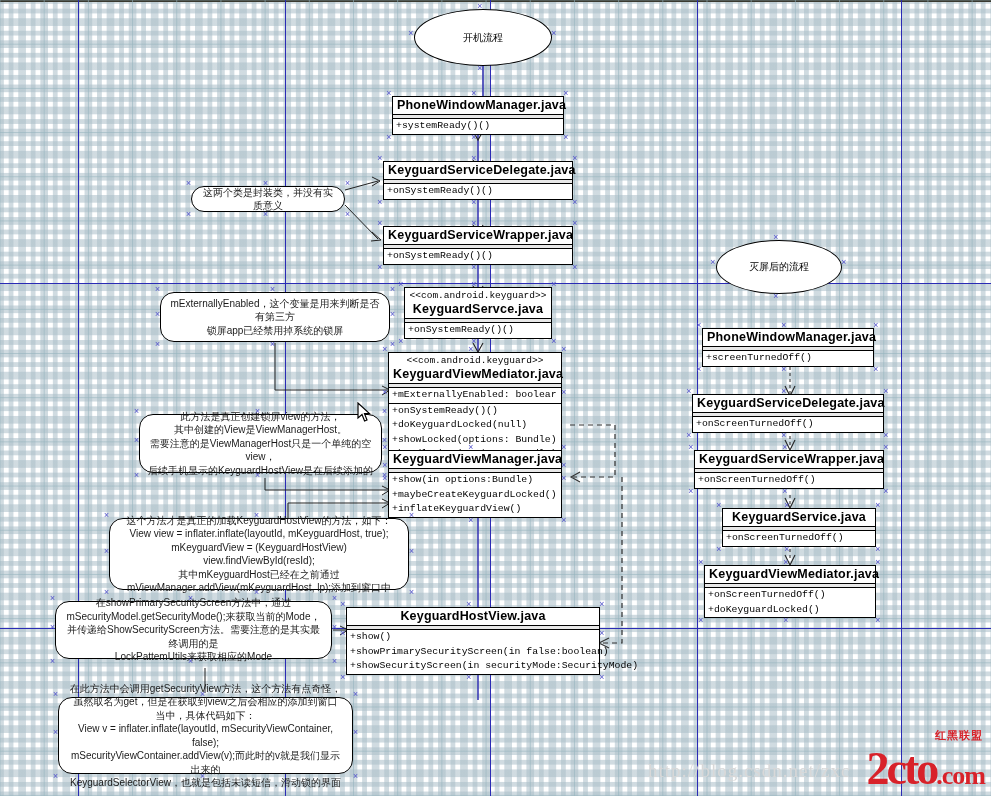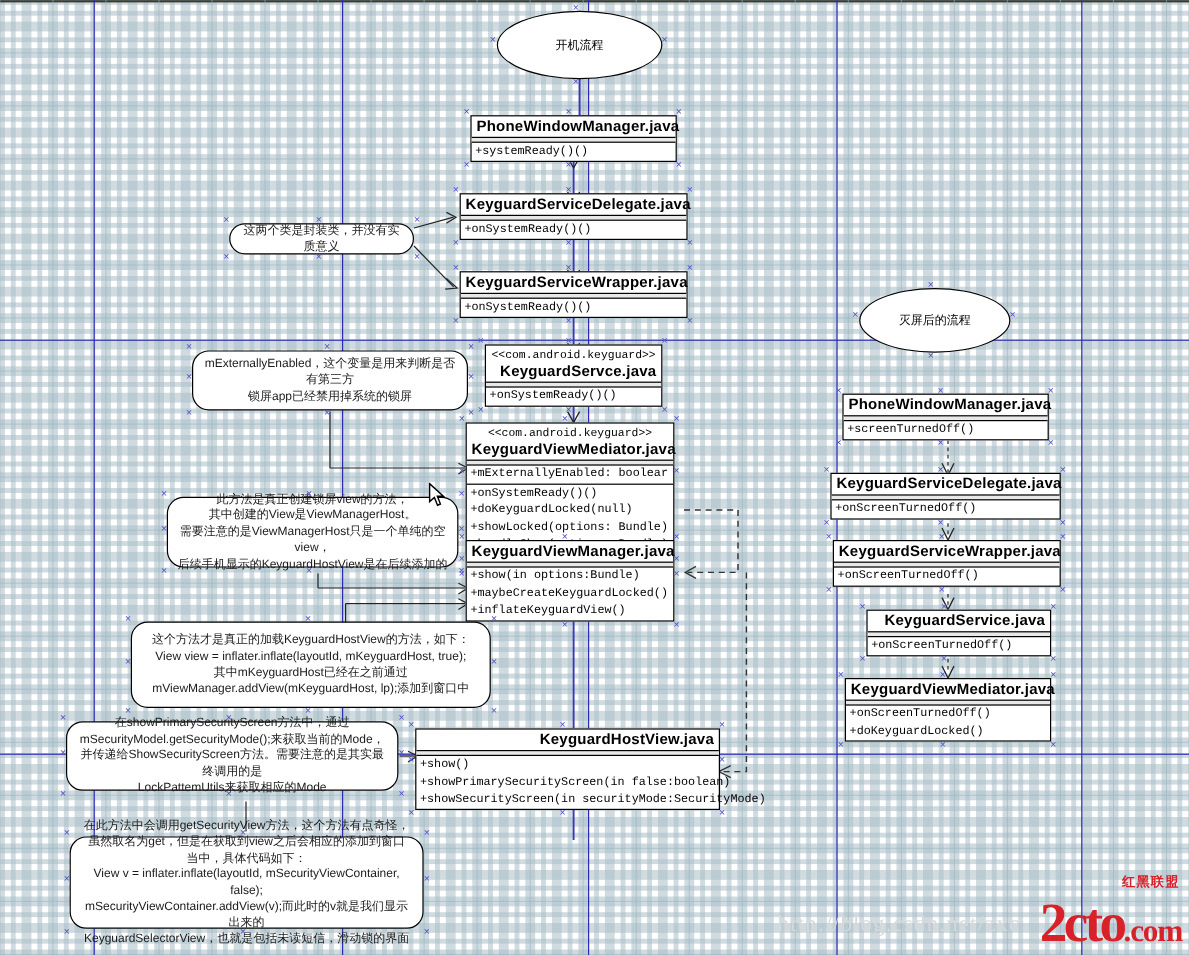--- a/index.html
+++ b/index.html
@@ -45,21 +45,21 @@
     border:1px solid #000;
     box-sizing:border-box;
     box-shadow: 0 0 0 0 #000;
   }
   .uml .stereo {
     font-family:"Liberation Mono", monospace;
     font-size:9.5px; text-align:center; color:#000;
     line-height:11px; padding-top:2px;
   }
   .uml .title {
-    font-weight:bold; font-size:12.5px; text-align:right;
+    font-weight:bold; font-size:12.5px; text-align:center;
     letter-spacing:0.2px; color:#000; padding:1px 4px 2px 4px;
     white-space:nowrap;
   }
   .uml .sep { height:3px; border-top:1px solid #000; border-bottom:1px solid #000;
               background:#e8e8e8; }
   .uml .attrs, .uml .ops {
     font-family:"Liberation Mono", monospace;
     font-size:9.8px; line-height:12.6px; color:#000;
     padding:1px 2px 1px 3px; white-space:nowrap;
   }
@@ -444,20 +444,21 @@
         <i style="left:118px;bottom:-3px"></i>
       <i style="left:-3px;top:26px"></i>
         <i style="right:-3px;top:26px"></i>
     </div>
   </div>
 
   <div class="note" style="left:89px; top:518px; width:300px; height:72px;margin-left:20px;">
     <div>
       <span>这个方法才是真正的加载KeyguardHostView的方法，如下：</span>
       <span>View view = inflater.inflate(layoutId, mKeyguardHost, true);</span>
+      <span>mKeyguardView = (KeyguardHostView) view.findViewById(resId);</span>
       <span>其中mKeyguardHost已经在之前通过</span>
       <span>mViewManager.addView(mKeyguardHost, lp);添加到窗口中</span>
     </div>
     <div class="handles">
       <i style="left:-3px;top:-3px"></i>
         <i style="right:-3px;top:-3px"></i>
       <i style="left:-3px;bottom:-3px"></i>
         <i style="right:-3px;bottom:-3px"></i>
       <i style="left:147px;top:-3px"></i>
         <i style="left:147px;bottom:-3px"></i>

